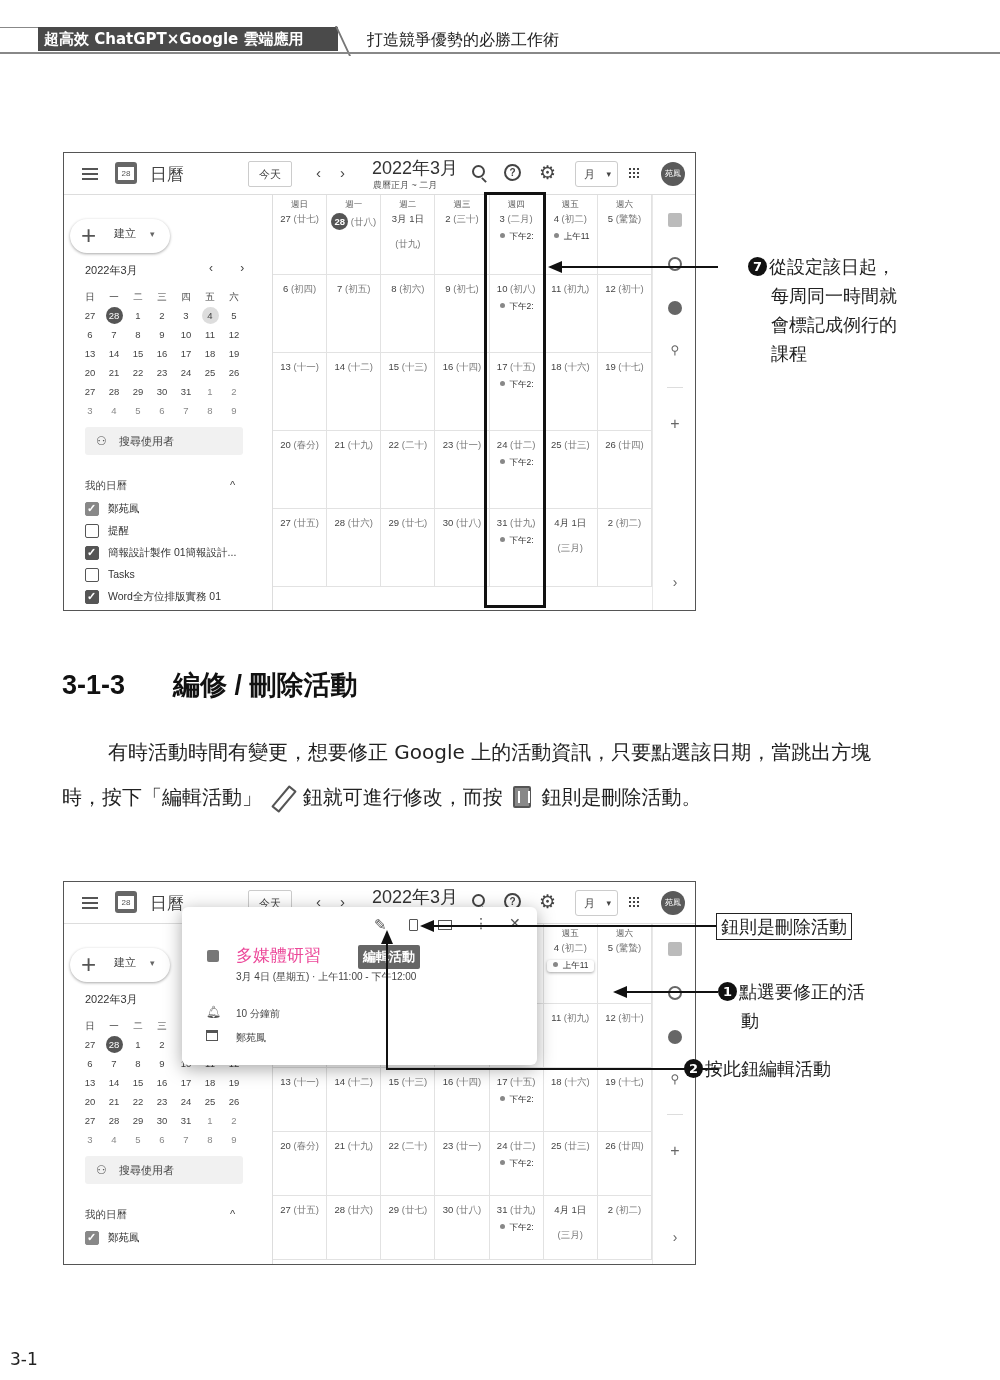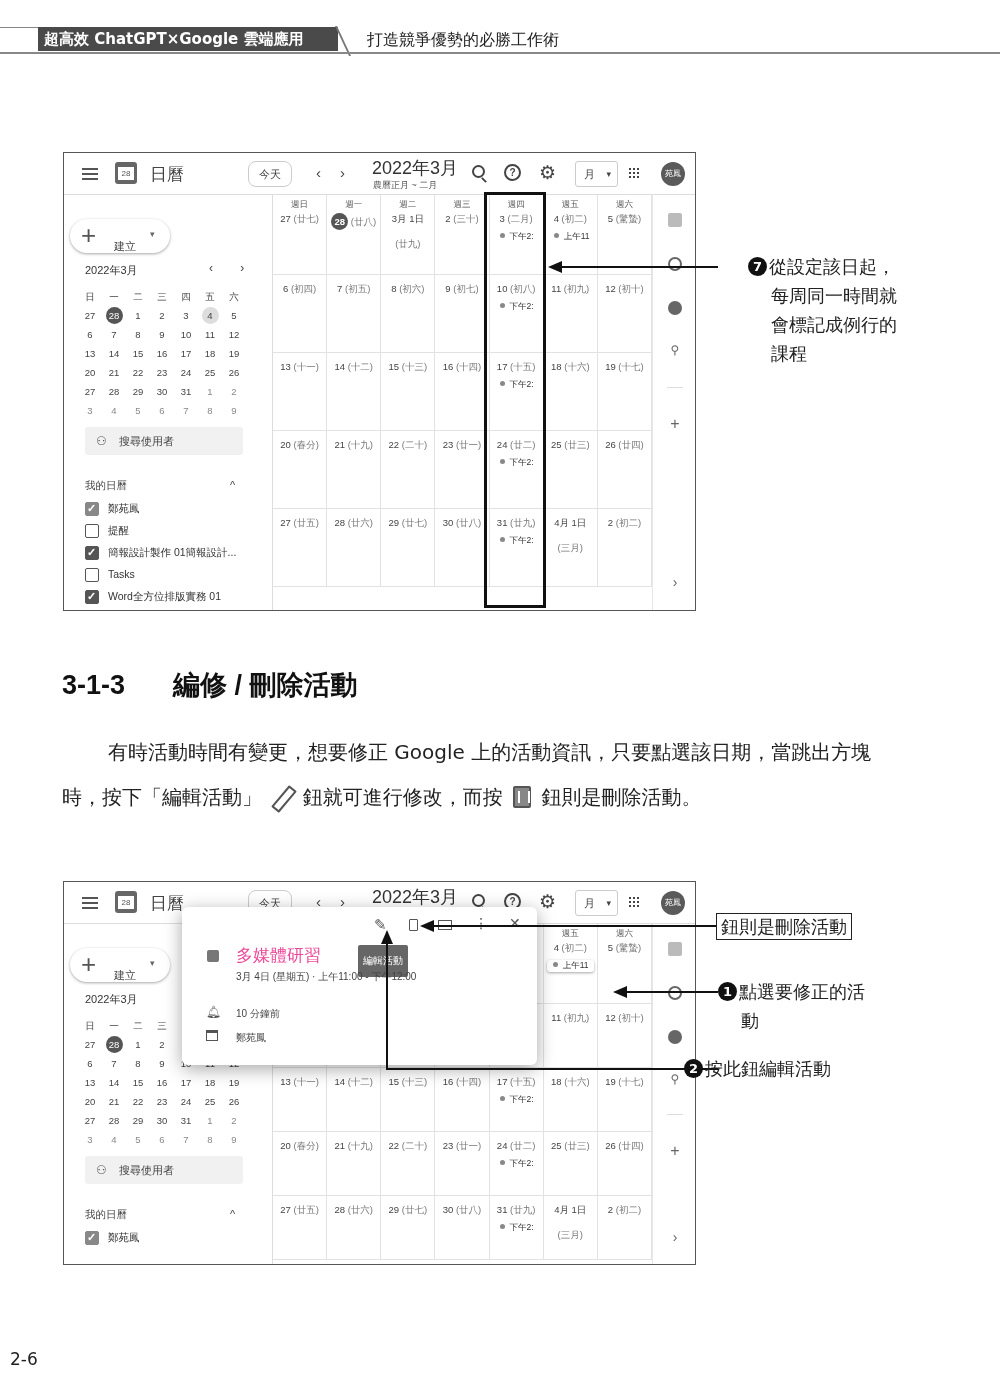--- a/index.html
+++ b/index.html
@@ -9,37 +9,37 @@
 .hdr-book{position:absolute;left:38px;top:27px;height:24px;width:300px;background:#4a4a4a;color:#fff;font-size:15px;line-height:24px;padding-left:6px;font-weight:bold}
 .hdr-slash{position:absolute;left:342px;top:26px;width:2px;height:30px;background:#777;transform:skewX(25deg)}
 .hdr-chapter{position:absolute;left:367px;top:30px;font-size:16px;color:#222}
 .shot{position:absolute;left:63px;width:633px;border:1.5px solid #555;background:#fff;overflow:hidden;font-family:"Liberation Sans",sans-serif}
 .topbar{position:absolute;left:0;top:0;width:100%;height:42px;border-bottom:1px solid #ddd}
 .menu-icon{position:absolute;left:18px;top:15px;width:16px;height:12px;border-top:2px solid #555;border-bottom:2px solid #555}
 .menu-icon::after{content:"";position:absolute;left:0;top:3px;width:16px;height:2px;background:#555}
 .cal-logo{position:absolute;left:51px;top:9px;width:22px;height:22px;background:#666;border-radius:3px}
 .cal-logo span{position:absolute;left:3px;top:5px;width:16px;height:13px;background:#fff;font-size:8px;text-align:center;line-height:13px;color:#555}
 .app-title{position:absolute;left:86px;top:10px;font-size:17px;color:#444}
-.today-btn{position:absolute;left:184px;top:8px;width:44px;height:26px;border:1px solid #ccc;border-radius:8px;font-size:11px;text-align:center;line-height:24px;color:#444}
+.today-btn{position:absolute;left:184px;top:8px;width:44px;height:26px;border:1px solid #ccc;border-radius:2px;font-size:11px;text-align:center;line-height:24px;color:#444}
 .nav-prev,.nav-next{position:absolute;top:11px;font-size:15px;color:#444}
 .nav-prev{left:252px}.nav-next{left:276px}
 .month-title{position:absolute;left:308px;top:3px;font-size:18px;color:#333}
 .lunar-sub{position:absolute;left:309px;top:26px;font-size:9px;color:#555}
 .search-icon{position:absolute;left:408px;top:12px;width:13px;height:13px;border:2px solid #444;border-radius:50%}
 .search-icon::after{content:"";position:absolute;left:9px;top:10px;width:2px;height:6px;background:#444;transform:rotate(-45deg)}
 .help-icon{position:absolute;left:440px;top:11px;width:17px;height:17px;border:2px solid #444;border-radius:50%;font-size:10px;text-align:center;line-height:13px;font-weight:bold;color:#444}
 .gear-icon{position:absolute;left:475px;top:8px;font-size:19px;color:#444}
 .view-sel{position:absolute;left:511px;top:8px;width:43px;height:26px;border:1px solid #ccc;border-radius:3px;font-size:11px;line-height:24px;padding-left:8px;color:#444}
 .view-sel::after{content:"▾";position:absolute;right:6px;top:0;font-size:9px}
 .apps-icon{position:absolute;left:564px;top:14px;width:12px;height:12px;background-image:radial-gradient(circle,#444 1.2px,transparent 1.5px);background-size:4px 4px}
 .avatar{position:absolute;left:597px;top:9px;width:24px;height:24px;border-radius:50%;background:#5a5a5a;color:#fff;font-size:8px;text-align:center;line-height:24px}
 .side{position:absolute;left:0;top:42px;width:208px;bottom:0}
 .create-btn{position:absolute;left:6px;top:24px;width:100px;height:34px;border-radius:17px;box-shadow:0 1px 3px rgba(0,0,0,.35);background:#fff}
 .create-btn .plus{position:absolute;left:11px;top:2px;font-size:26px;color:#555;line-height:28px}
-.create-btn .lbl{position:absolute;left:44px;top:20px;font-size:11px;color:#444}
+.create-btn .lbl{position:absolute;left:44px;top:7px;font-size:11px;color:#444}
 .create-btn .caret{position:absolute;left:80px;top:10px;font-size:9px;color:#666}
 .mini-title{position:absolute;left:21px;top:68px;font-size:11px;color:#333}
 .mini-nav{position:absolute;left:145px;top:66px;font-size:12px;color:#444;letter-spacing:12px}
 .mini-grid{position:absolute;left:14px;top:92px;width:168px;display:grid;grid-template-columns:repeat(7,24px);grid-auto-rows:19px;font-size:9.5px;color:#444}
 .mini-grid div{text-align:center;line-height:19px;position:relative}
 .mini-grid .dim{color:#888}
 .mini-grid .today span{display:inline-block;width:17px;height:17px;border-radius:50%;background:#555;color:#fff;line-height:17px;margin-top:1px}
 .mini-grid .sel span{display:inline-block;width:17px;height:17px;border-radius:50%;background:#ddd;line-height:17px;margin-top:1px}
 .search-people{position:absolute;left:21px;top:232px;width:158px;height:28px;background:#f1f1f1;border-radius:3px;font-size:11px;color:#444;line-height:28px;padding-left:34px}
 .people-icon{position:absolute;left:11px;top:0;font-size:12px;color:#555}
@@ -82,21 +82,21 @@
 .pencil-icon{display:inline-block;width:28px;height:24px;position:relative;vertical-align:-4px}
 .pencil-icon::before{content:"";position:absolute;left:11px;top:1px;width:6px;height:24px;border:2px solid #555;transform:rotate(40deg);border-radius:1px}
 .trash-icon{display:inline-block;width:18px;height:22px;border:2px solid #555;border-radius:2px;background:#888;vertical-align:-4px;margin:0 4px;position:relative}
 .trash-icon::after{content:"";position:absolute;left:3px;top:3px;width:8px;height:12px;border-left:2px solid #fff;border-right:2px solid #fff}
 .popup{position:absolute;left:118px;top:25px;width:355px;height:158px;background:#fff;border-radius:6px;box-shadow:0 4px 18px rgba(0,0,0,.35)}
 .pop-edit{position:absolute;left:192px;top:9px;font-size:15px;color:#555}
 .pop-trash{position:absolute;left:227px;top:12px;width:9px;height:12px;border:1.5px solid #555;border-radius:1px}
 .pop-mail{position:absolute;left:256px;top:13px;width:14px;height:10px;border:1.5px solid #555}
 .pop-more{position:absolute;left:292px;top:8px;font-size:14px;color:#555}
 .pop-close{position:absolute;left:327px;top:8px;font-size:14px;color:#555}
-.pop-tooltip{position:absolute;left:176px;top:38px;background:#666;color:#fff;font-size:10px;padding:9px 5px;border-radius:2px;font-weight:normal}
+.pop-tooltip{position:absolute;left:176px;top:38px;background:#666;color:#fff;font-size:13px;padding:3px 5px;border-radius:2px;font-weight:bold}
 .pop-swatch{position:absolute;left:25px;top:43px;width:12px;height:12px;background:#777;border-radius:2px}
 .pop-title{position:absolute;left:54px;top:37px;font-size:17px;color:#ec4899}
 .pop-time{position:absolute;left:54px;top:63px;font-size:10px;color:#444}
 .pop-bell{position:absolute;left:24px;top:98px;font-size:12px;color:#555}
 .pop-remind{position:absolute;left:54px;top:100px;font-size:10px;color:#444}
 .pop-calicon{position:absolute;left:24px;top:123px;width:12px;height:11px;border:1.5px solid #555;border-top-width:3px}
 .pop-owner{position:absolute;left:54px;top:124px;font-size:10px;color:#444}
 .page-num{position:absolute;left:10px;top:1349px;font-size:17px;color:#222}
 </style>
 </head>
@@ -598,13 +598,13 @@
   <span style="padding-left:23px">動</span>
 </div>
 
 <div class="vline" style="left:386px;top:940px;height:129px"></div>
 <div class="arrow-up" style="left:381px;top:930px"></div>
 <div class="arrow-line" style="left:386px;top:1068px;width:332px"></div>
 <div class="callout" style="left:684px;top:1054px;width:200px">
   <span class="num-badge">2</span><span>按此鈕編輯活動</span>
 </div>
 
-<div class="page-num">2-6</div>
+<div class="page-num">3-1</div>
 
 </body></html>

